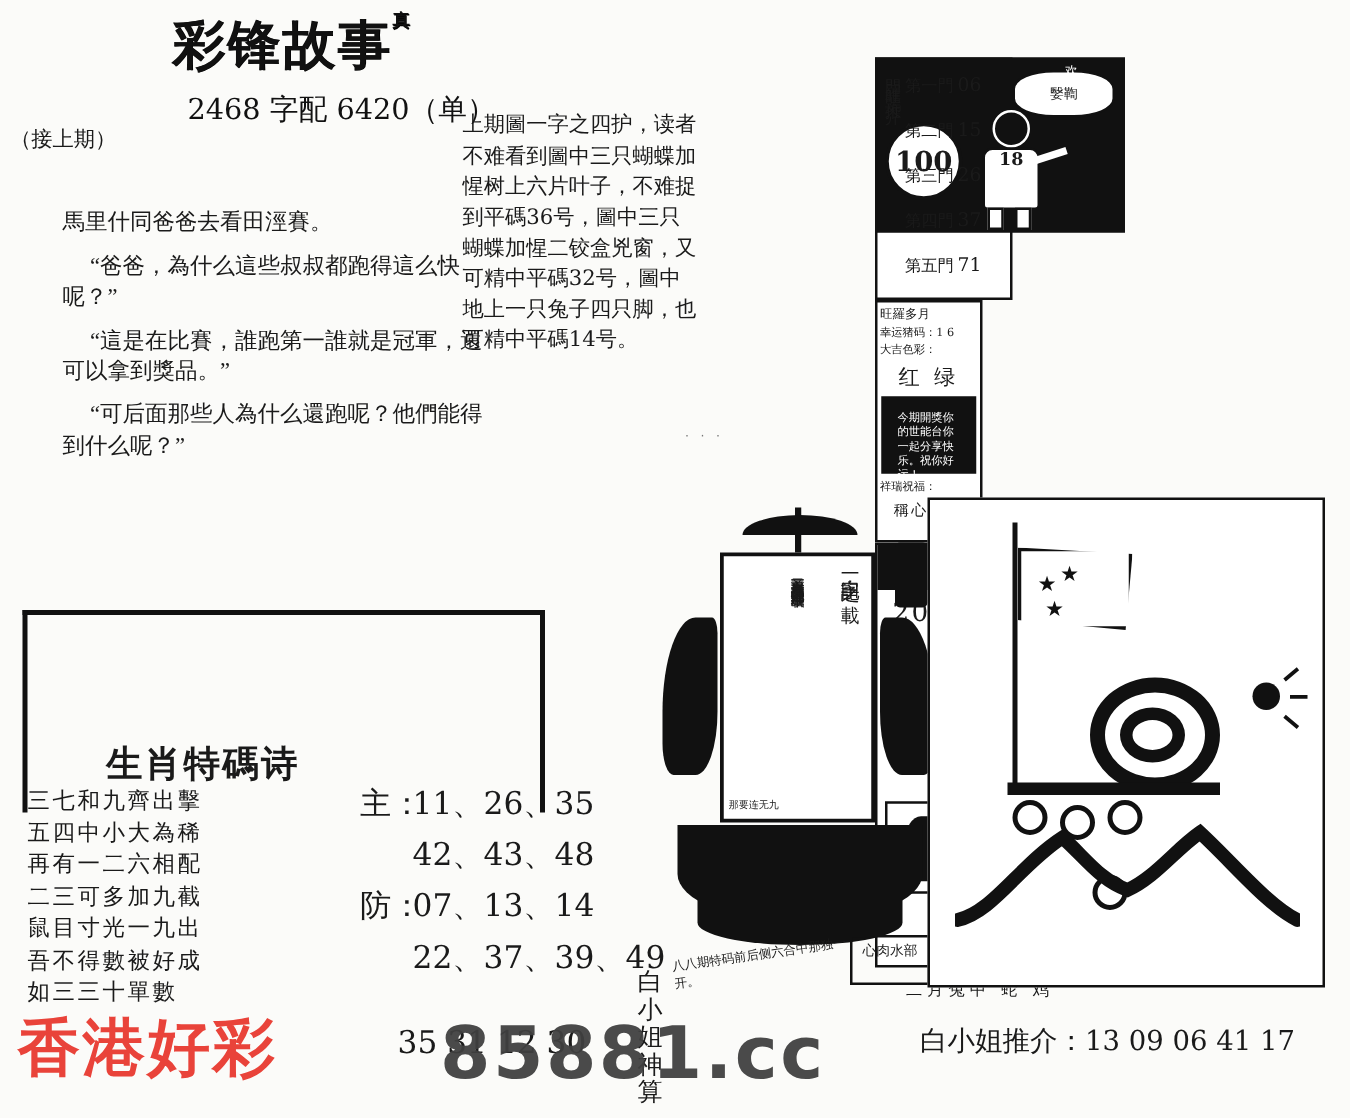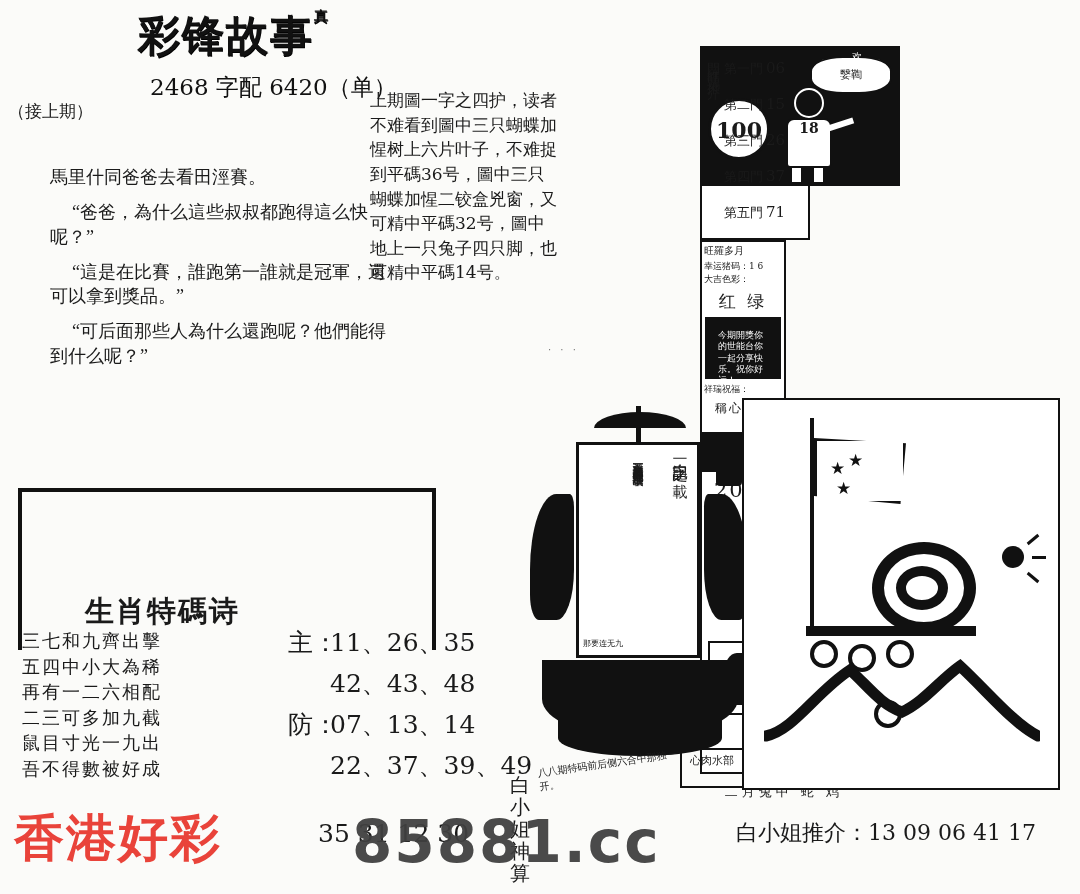--- a/index.html
+++ b/index.html
@@ -369,20 +369,21 @@
 
   <div class="abs" id="poemtitle">生肖特碼诗</div>
 
   <div class="abs" id="poemlines">
     <div>三七和九齊出擊</div>
     <div>五四中小大為稀</div>
     <div>再有一二六相配</div>
     <div>二三可多加九截</div>
     <div>鼠目寸光一九出</div>
     <div>吾不得數被好成</div>
+    <div>如三三十單數</div>
   </div>
 
   <div class="abs" id="numcol">
     <div class="nrow">
       <span class="lab">主：</span><span>11、26、35</span>
     </div>
     <div class="nrow">
       <span class="lab"></span><span>42、43、48</span>
     </div>
     <div class="nrow">

